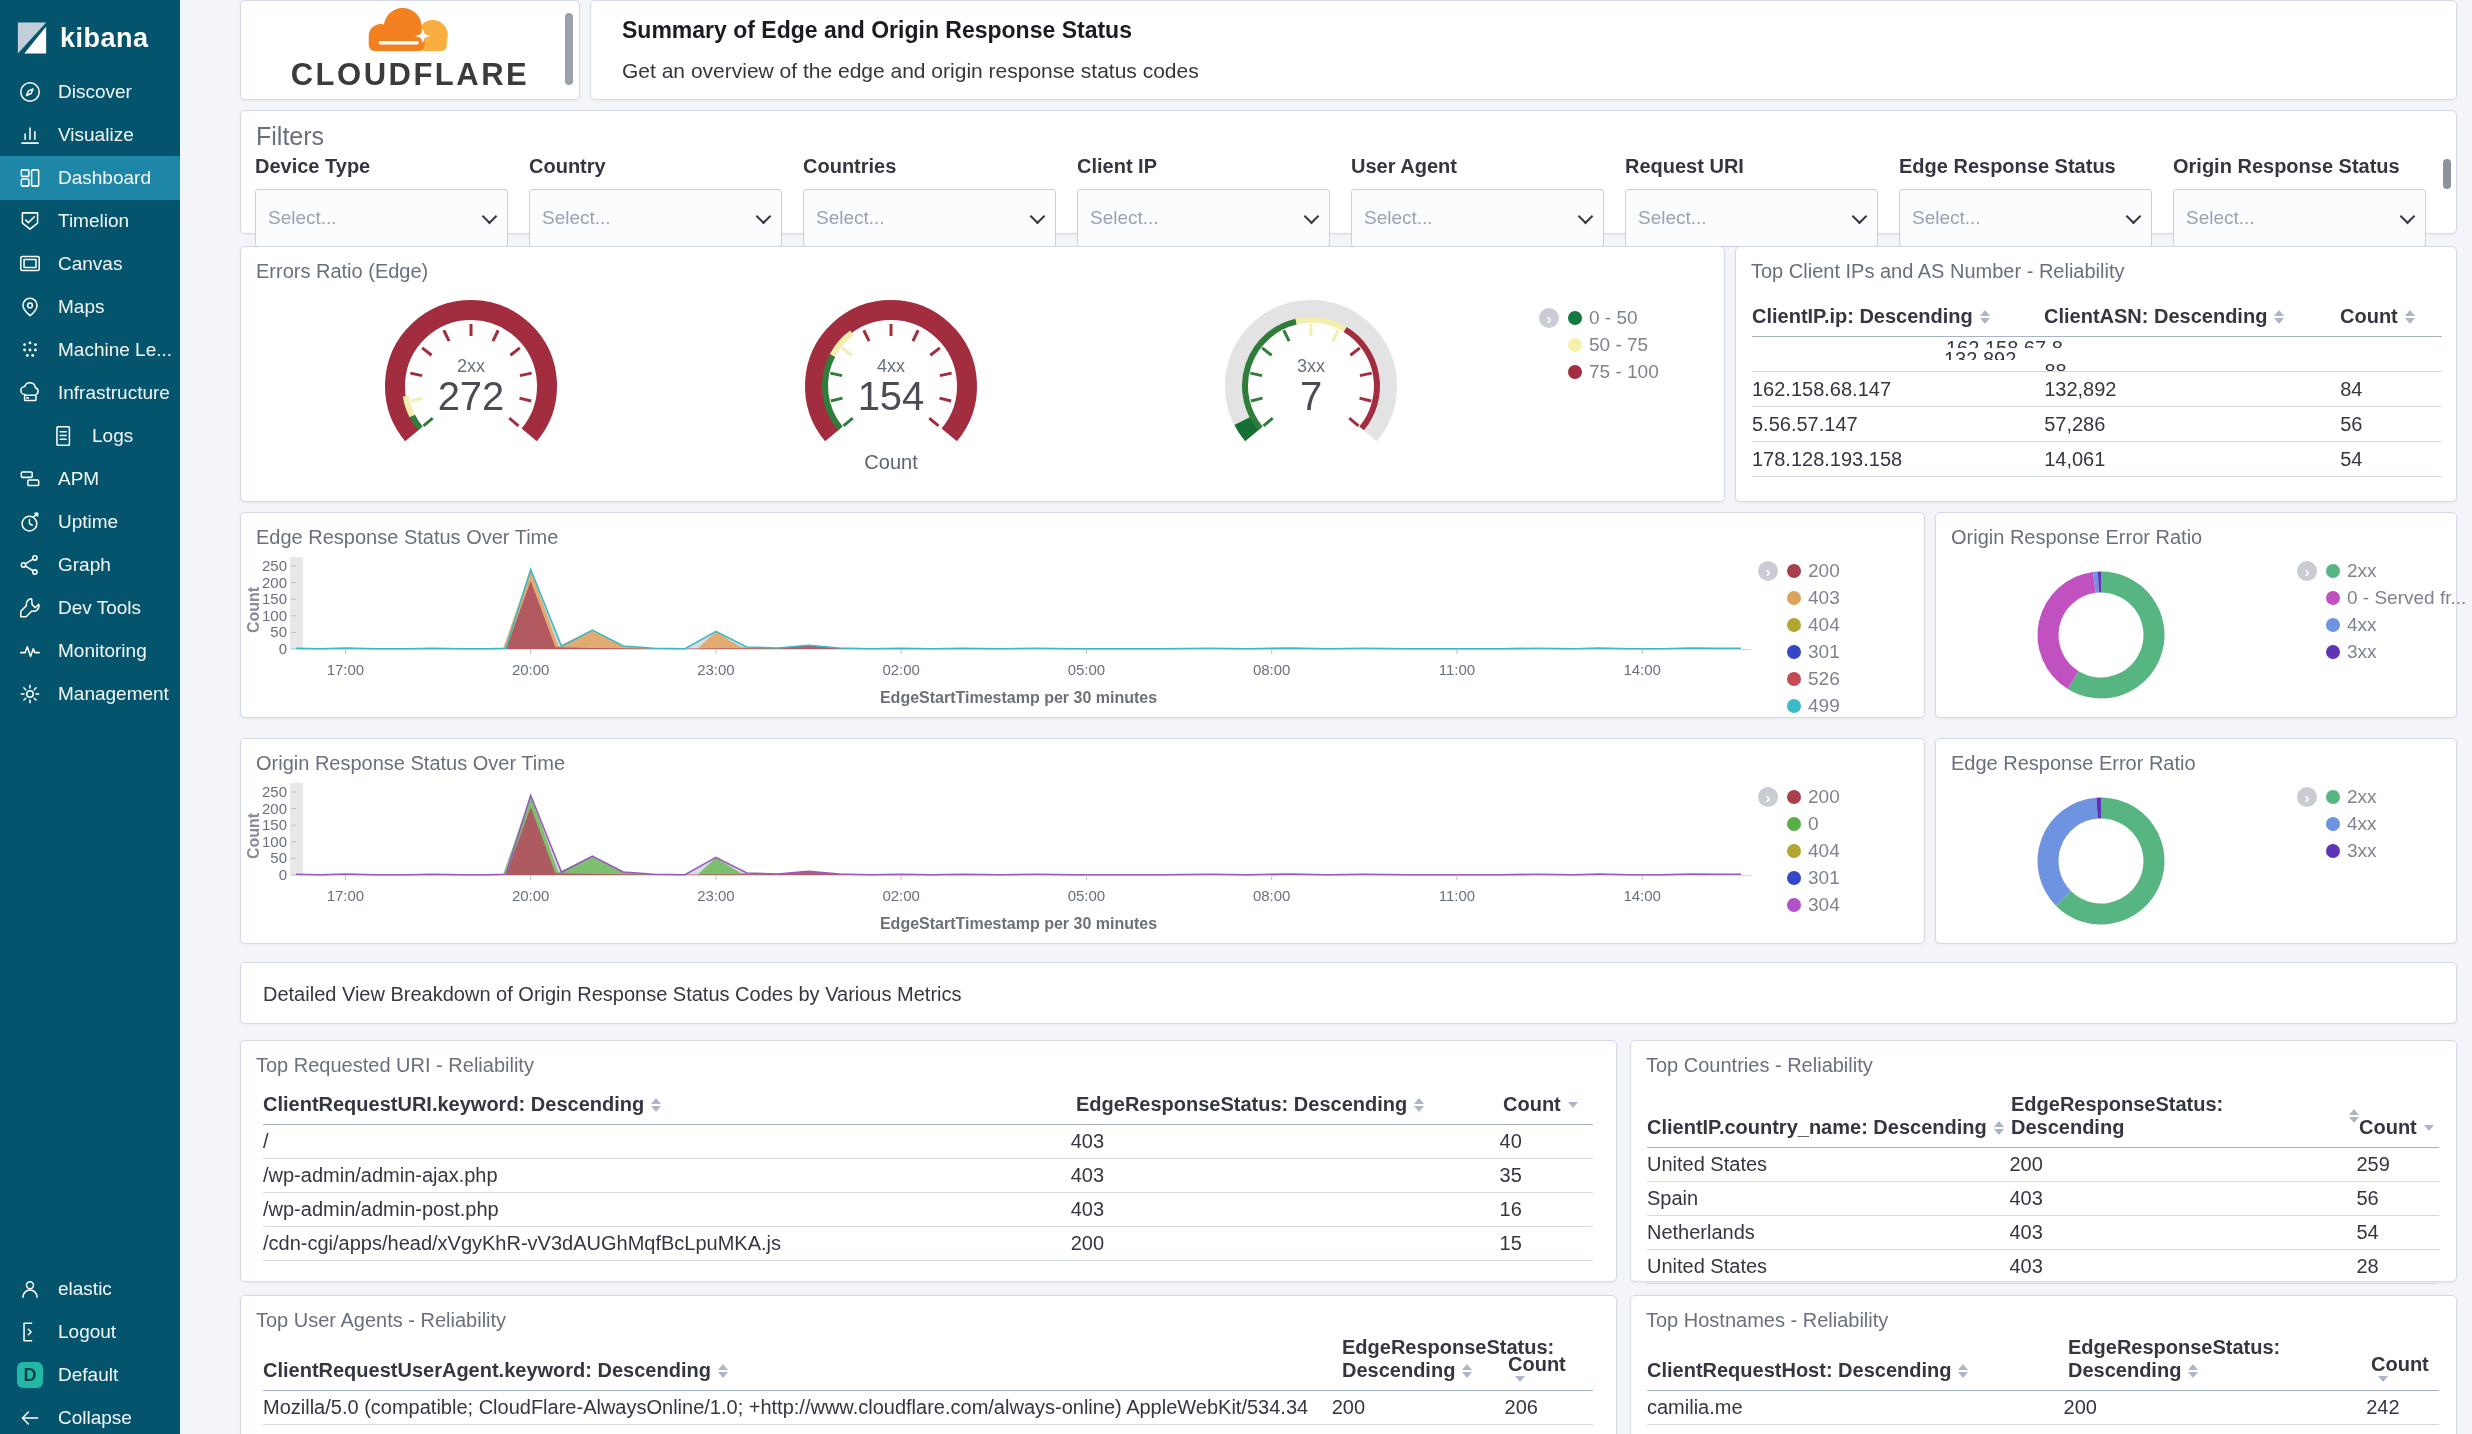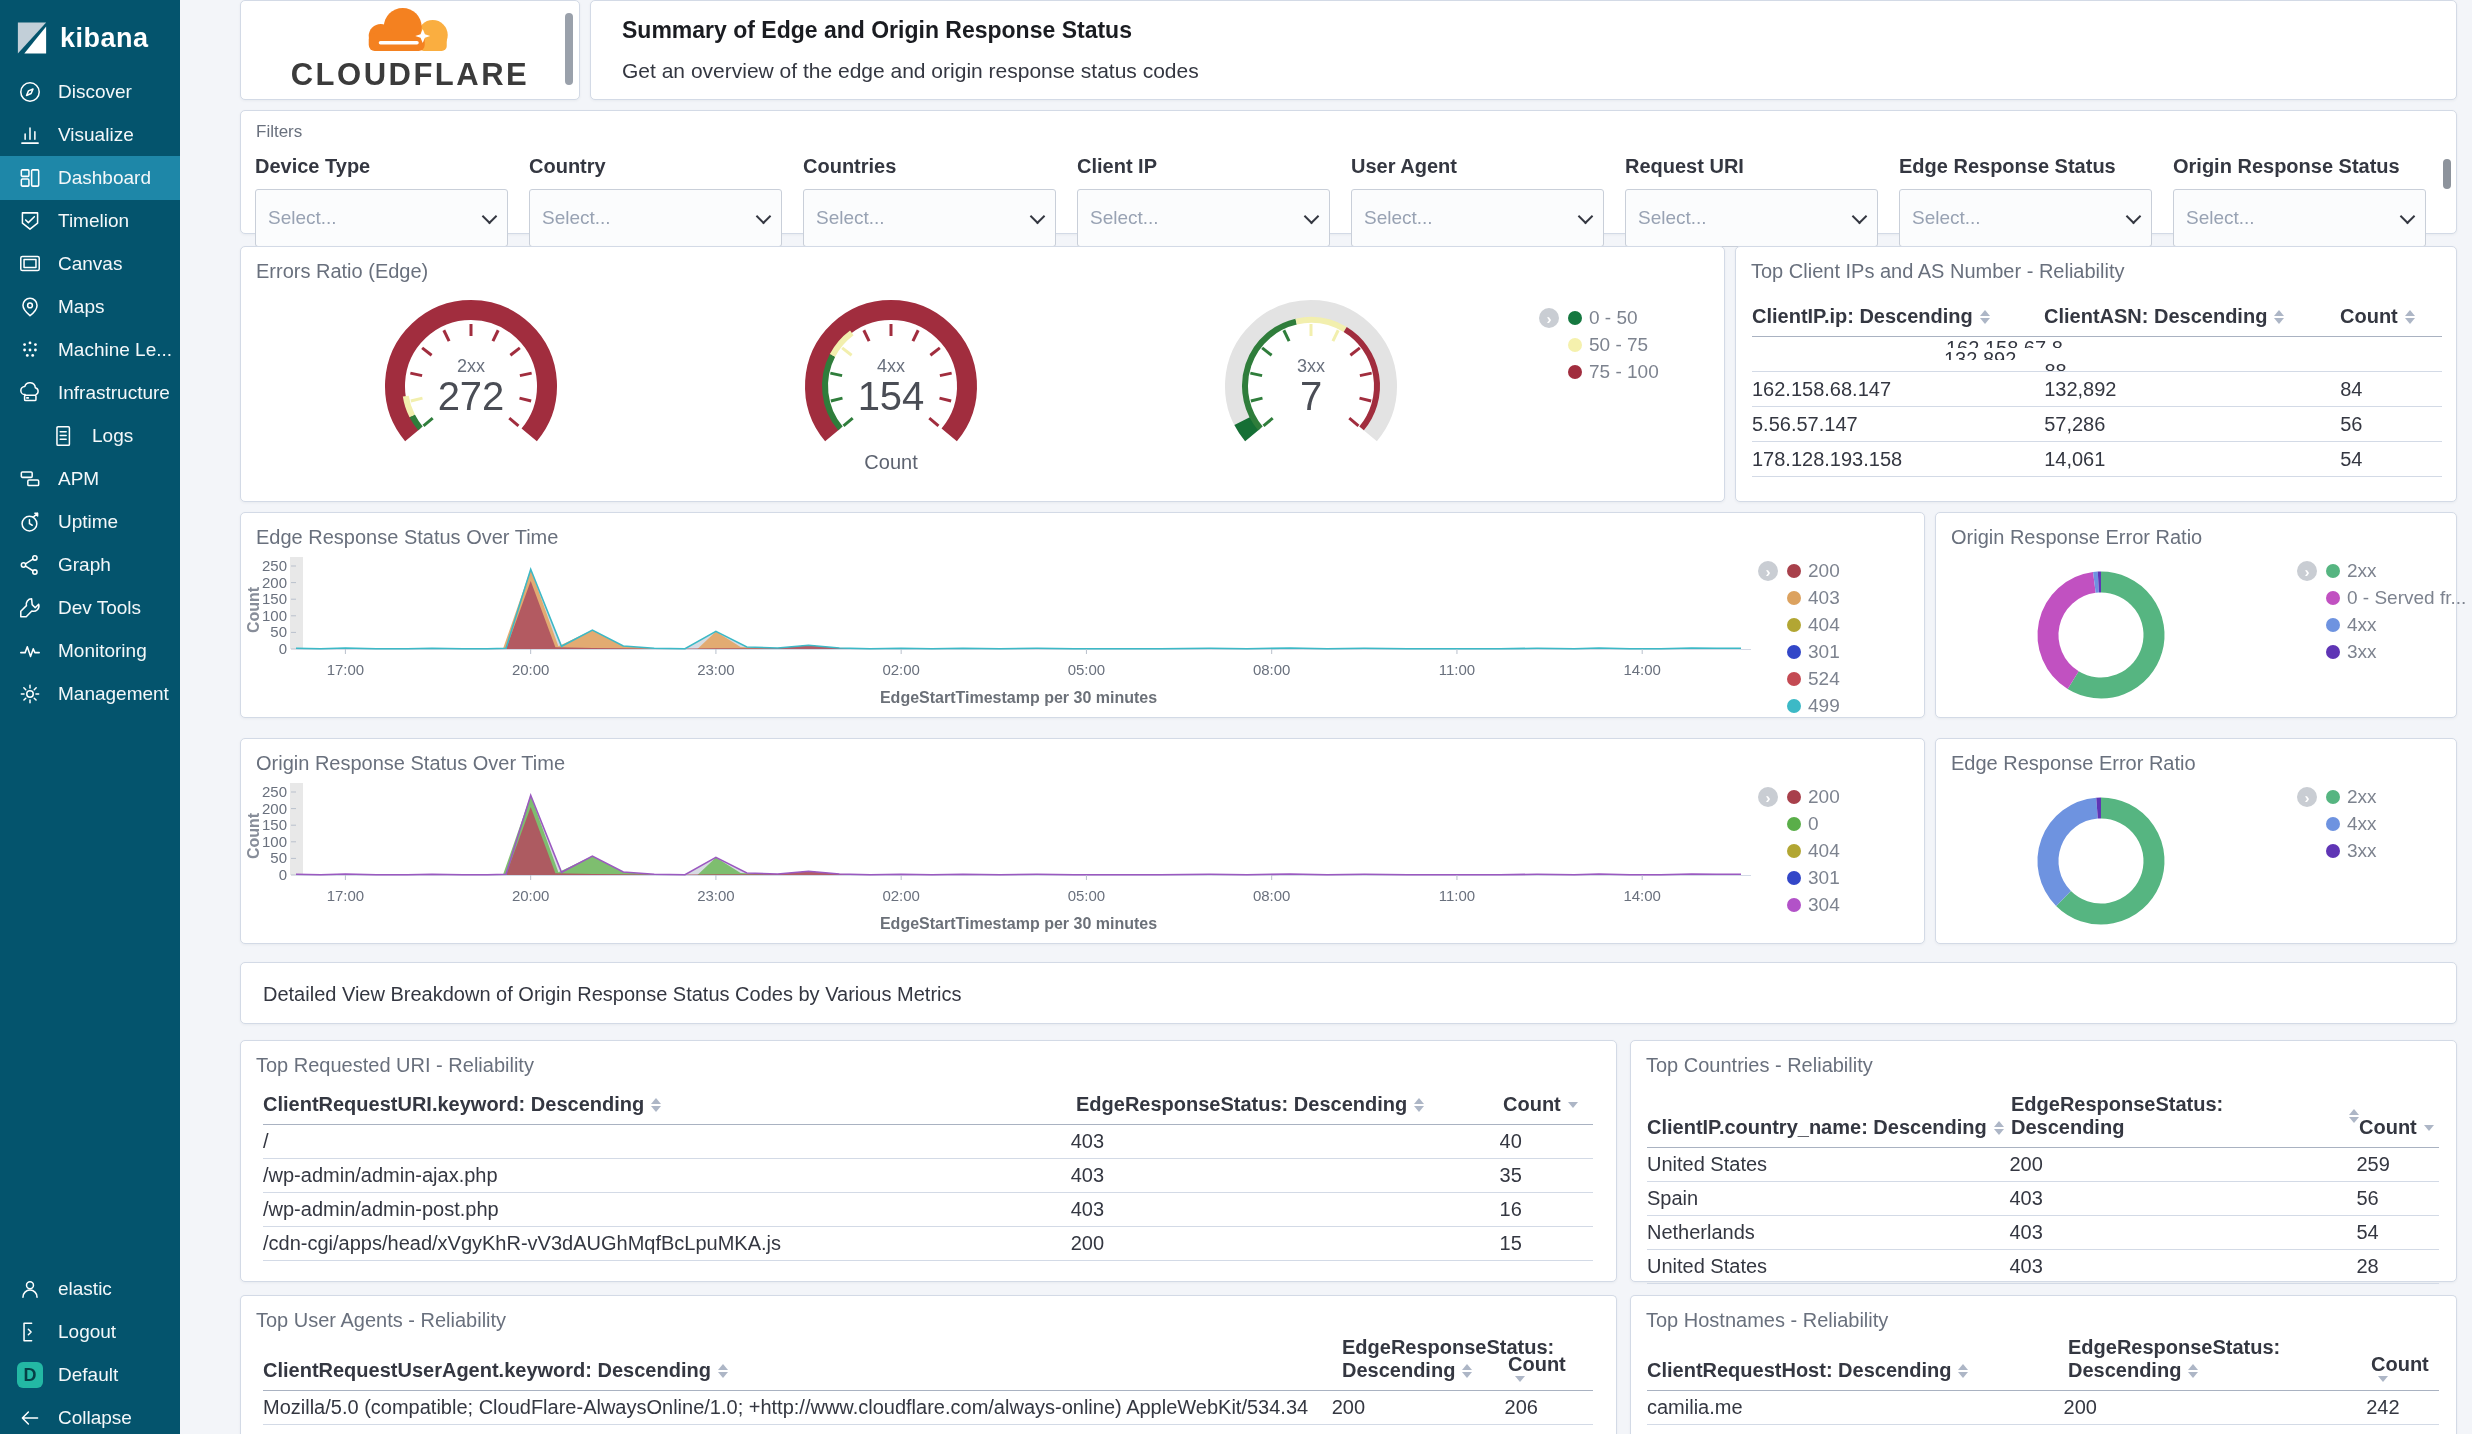--- a/index.html
+++ b/index.html
@@ -229,21 +229,21 @@
         <rect x="34" y="28" width="56" height="18" rx="6" fill="#f48120"></rect>
         <path d="M88 24l2.2 5.2L95.5 31l-5.3 1.8L88 38l-2.2-5.2L80.5 31l5.3-1.8z" fill="#ffffff"></path>
         <rect x="44" y="36" width="40" height="3.5" rx="1.7" fill="#ffffff"></rect>
       </svg>
       <div id="cf-word">CLOUDFLARE</div>
     </div>
     <div class="vscroll" style="right:6px;top:12px;height:72px;"></div>
   </div>
 
   <div class="panel" style="left:240px;top:110px;width:2215px;height:122px;">
-    <div class="panel-title" style="top:11px;font-size:17px;">Filters</div>
+    <div class="panel-title" style="top:11px;font-size:25px;">Filters</div>
     <div id="filters-row">
         <div class="flt-col" style="left: 14px;">
           <div class="flt-label">Device Type</div>
           <div class="flt-select">
             <span class="flt-ph">Select...</span>
             <span class="sel-caret"></span>
           </div>
         </div>
         <div class="flt-col" style="left: 288px;">
           <div class="flt-label">Country</div>
@@ -472,21 +472,21 @@
         <div class="lg-row">
           <span class="lg-dot" style="background: rgb(178, 166, 51);"></span>
           <span class="lg-label">404</span>
         </div>
         <div class="lg-row">
           <span class="lg-dot" style="background: rgb(51, 71, 200);"></span>
           <span class="lg-label">301</span>
         </div>
         <div class="lg-row">
           <span class="lg-dot" style="background: rgb(196, 74, 83);"></span>
-          <span class="lg-label">524</span>
+          <span class="lg-label">526</span>
         </div>
         <div class="lg-row">
           <span class="lg-dot" style="background: rgb(60, 185, 198);"></span>
           <span class="lg-label">499</span>
         </div>
       </div>
   </div>
 
   <div class="panel" style="left:1935px;top:512px;width:520px;height:204px;">
     <div class="panel-title">Origin Response Error Ratio</div>

